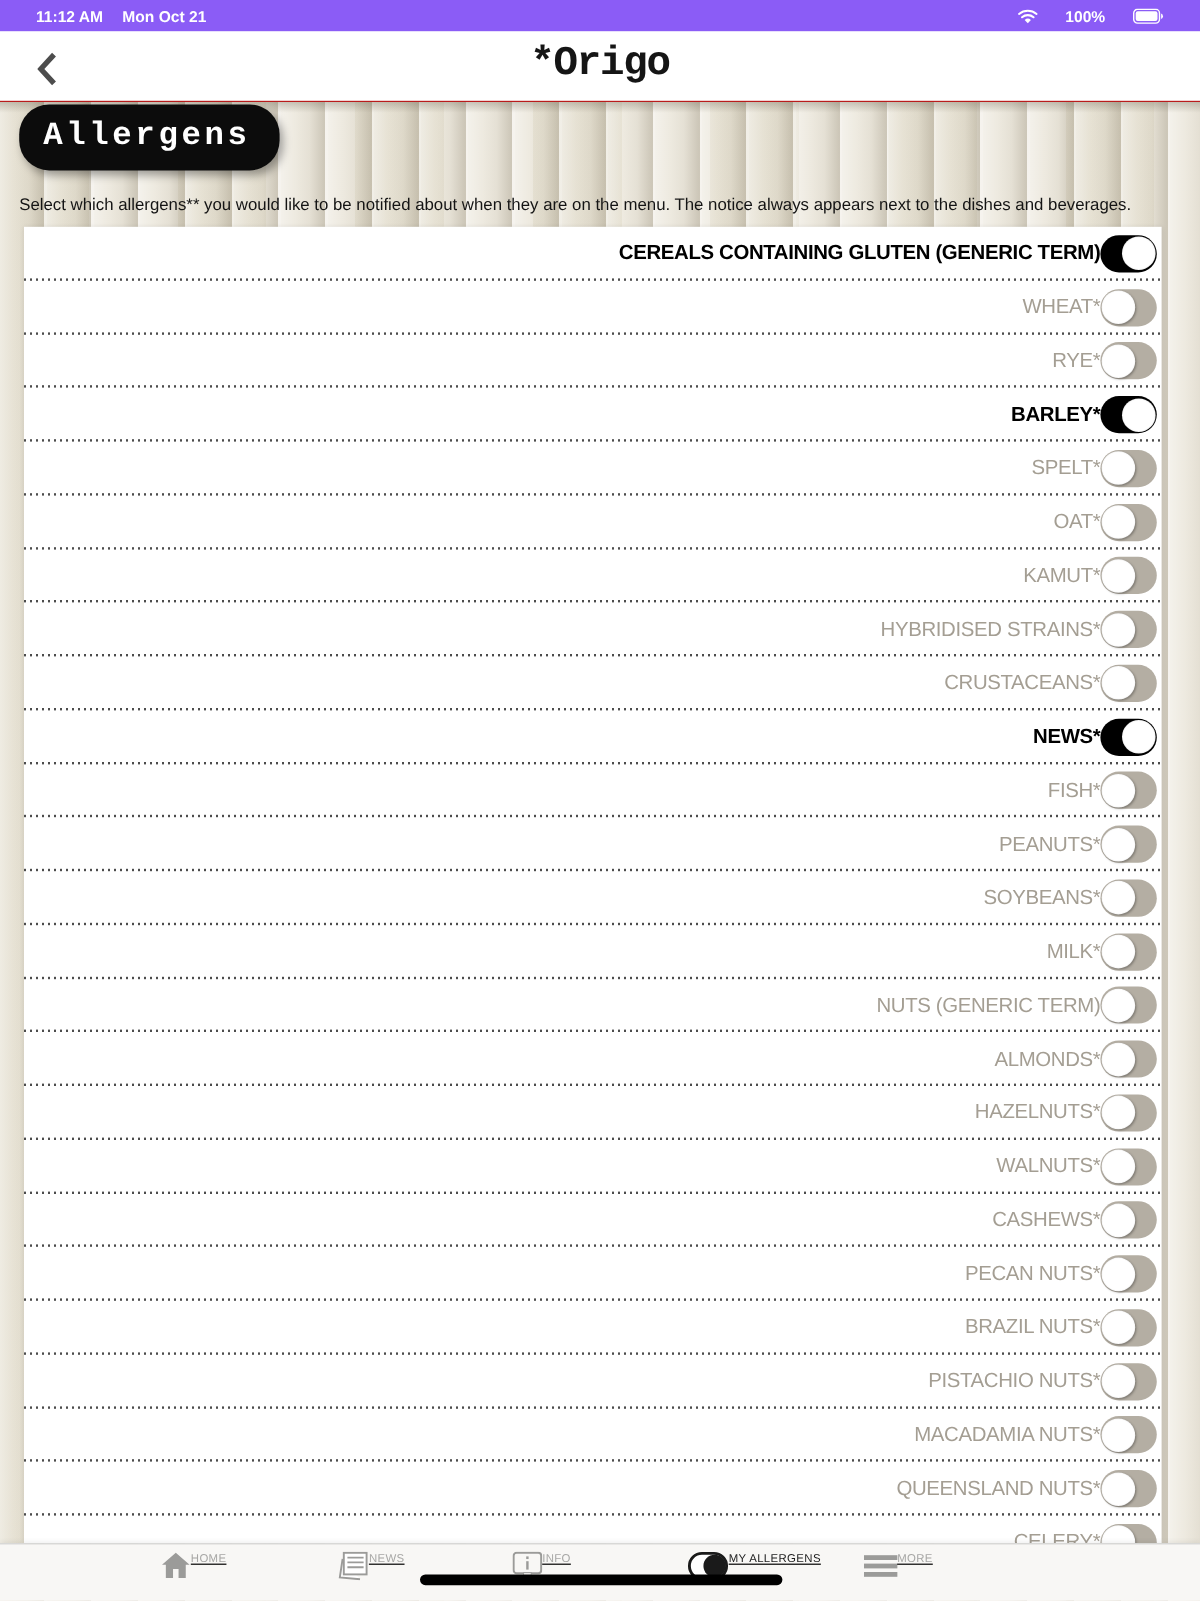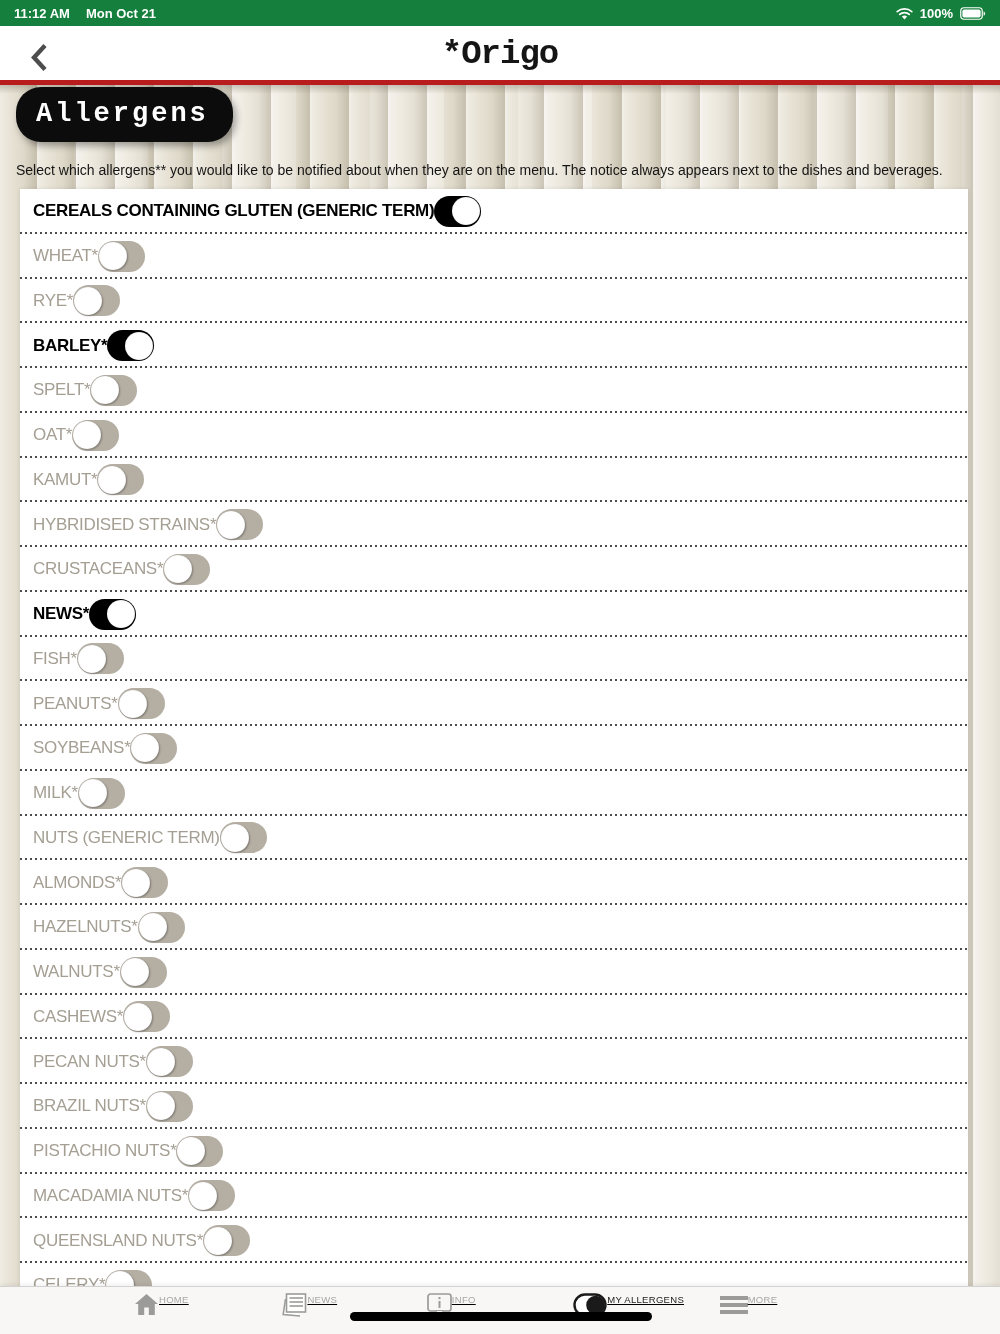--- a/index.html
+++ b/index.html
@@ -6,31 +6,31 @@
   html,body { width:1000px; height:1334px; }
   body {
     position:relative; overflow:hidden; background:#fff;
     font-family:"Liberation Sans", sans-serif;
     -webkit-font-smoothing:antialiased;
   }
 
   
   .status-bar {
     position:absolute; top:0; left:0; width:1000px; height:26px;
-    background:#15803d; color:#fff; display:flex; align-items:center;
-    justify-content:space-between; padding:0 14px; z-index:50;
+    background:#8b5cf6; color:#fff; display:flex; align-items:center;
+    justify-content:space-between; padding:0 30px; z-index:50;
     font-size:13px; font-weight:600;
   }
   .sb-left { display:flex; gap:16px; align-items:center; }
-  .sb-right { display:flex; gap:7px; align-items:center; }
+  .sb-right { display:flex; gap:23px; align-items:center; }
 
   
   .header {
     position:absolute; top:26px; left:0; width:1000px; height:59px;
-    background:#fff; z-index:30; border-bottom:5px solid #b91c1c;
+    background:#fff; z-index:30; border-bottom:1px solid #b91c1c;
   }
   .back-button {
     position:absolute; left:22px; top:14px; width:34px; height:34px;
     display:flex; align-items:center; justify-content:center; cursor:pointer;
     background:none; border:none;
   }
   .logo {
     position:absolute; left:0; right:0; top:9px; text-align:center;
     font-family:"Liberation Mono","DejaVu Sans Mono",monospace;
     font-weight:bold; font-size:34px; color:#151515; letter-spacing:-1px;
@@ -70,21 +70,21 @@
   }
 
   
   .list {
     position:absolute; left:20px; top:189px; width:948px; height:1097px;
     background:#fff; overflow:hidden; z-index:5;
     box-shadow:0 0 4px rgba(0,0,0,0.10);
   }
   .row {
     height:44.75px; display:flex; align-items:center;
-    justify-content:flex-start; padding:0 4px 0 13px;
+    justify-content:flex-end; padding:0 4px 0 13px;
     background-image:repeating-linear-gradient(90deg, #4c4c4c 0 2px, transparent 2px 5px);
     background-repeat:no-repeat; background-position:0 100%;
     background-size:100% 2px;
   }
   .row-label {
     font-size:17px; color:#a49e93; letter-spacing:-0.3px;
   }
   .row.enabled .row-label { color:#000; font-weight:bold; }
 
   .toggle {

